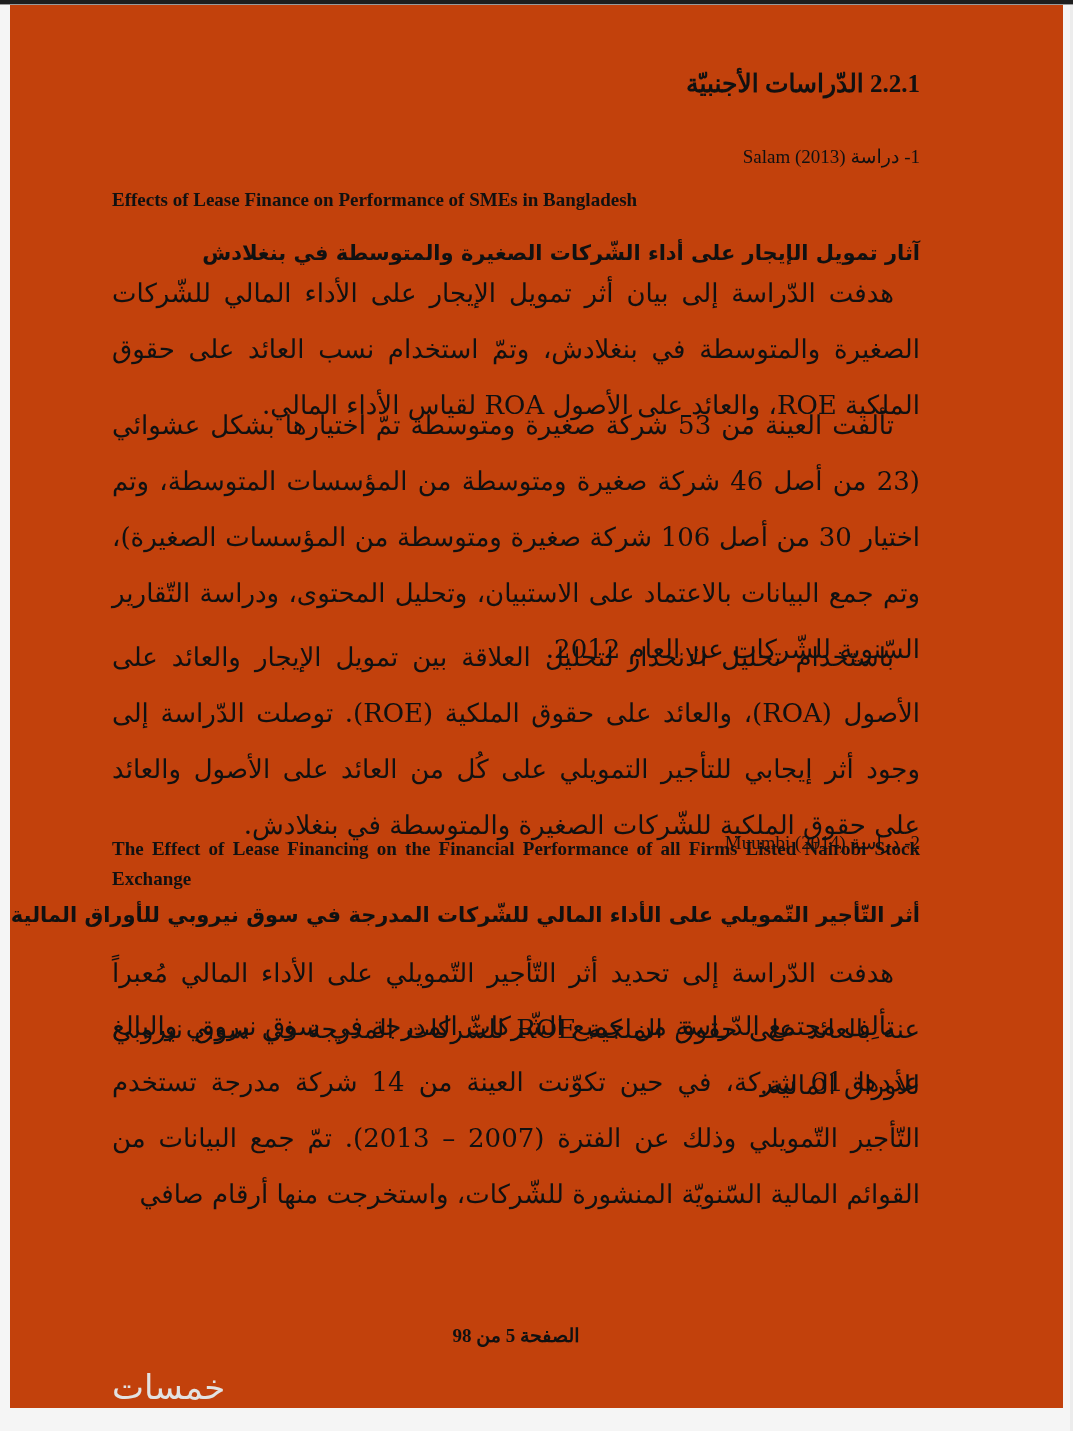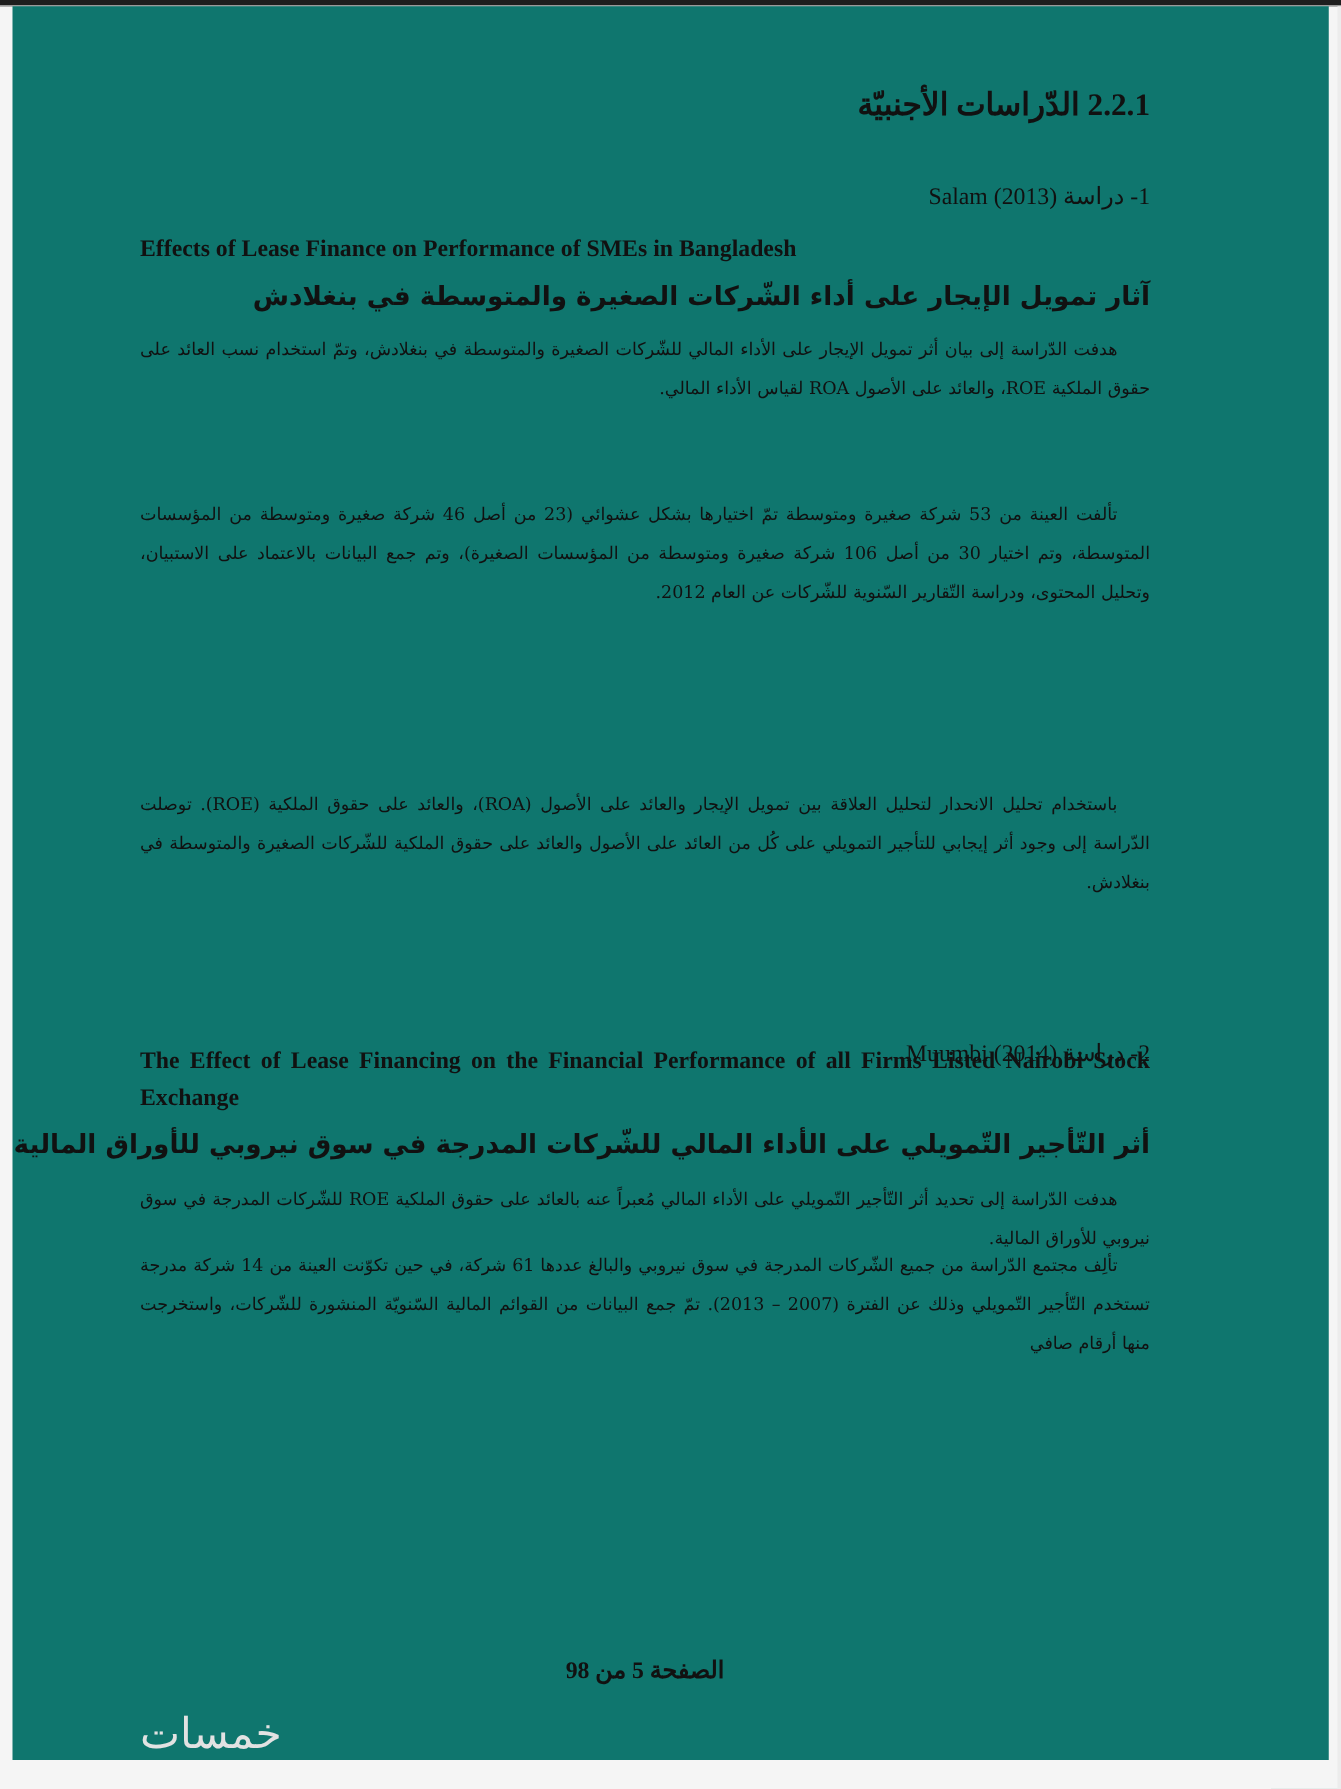--- a/index.html
+++ b/index.html
@@ -17,21 +17,21 @@
       position: absolute;
       left: 0; top: 0;
       width: 1073px; height: 4px;
       background: #1e1e1e;
       border-bottom: 1px solid #9a9a9a;
     }
     .sheet {
       position: absolute;
       left: 10px; top: 5px;
       width: 1053px; height: 1403px;
-      background: #0f766e;
+      background: #c2410c;
     }
     .right-edge {
       position: absolute;
       right: 0; top: 5px;
       width: 3px; height: 1426px;
       background: #ececec;
     }
     .content {
       position: absolute;
       left: 102px;
@@ -73,22 +73,22 @@
       font-size: 21px;
       font-weight: bold;
       font-family: "DejaVu Sans", sans-serif;
       letter-spacing: -0.3px;
       white-space: nowrap;
     }
     .para {
       position: absolute;
       right: 0;
       width: 808px;
-      font-size: 14px;
-      line-height: 31px;
+      font-size: 26px;
+      line-height: 56px;
       text-align: justify;
       text-align-last: right;
       font-family: "DejaVu Serif", serif;
     }
     .para .indent { display: inline-block; width: 26px; }
     .page-number {
       position: absolute;
       left: 0;
       width: 808px;
       top: 1319px;
@@ -114,21 +114,21 @@
 <div class="top-bar"></div>
 <div class="right-edge"></div>
 
 <div class="sheet">
   <div class="content">
 
     <div class="section-title rtl">2.2.1 الدّراسات الأجنبيّة</div>
 
     <div class="study-head rtl" style="top:140px;">1- دراسة Salam (2013)</div>
     <div class="en-title ltr" style="top:180px;">Effects of Lease Finance on Performance of SMEs in Bangladesh</div>
-    <div class="ar-title rtl" style="top:220px;">آثار تمويل الإيجار على أداء الشّركات الصغيرة والمتوسطة في بنغلادش</div>
+    <div class="ar-title rtl" style="top:236px;">آثار تمويل الإيجار على أداء الشّركات الصغيرة والمتوسطة في بنغلادش</div>
 
     <div class="para rtl" style="top:260px;"><span class="indent"></span><span>هدفت الدّراسة إلى بيان أثر تمويل الإيجار على الأداء المالي للشّركات الصغيرة والمتوسطة في بنغلادش، وتمّ استخدام نسب العائد على حقوق الملكية ROE، والعائد على الأصول ROA لقياس الأداء المالي.</span></div>
     <div class="para rtl" style="top:392px;"><span class="indent"></span><span>تألفت العينة من 53 شركة صغيرة ومتوسطة تمّ اختيارها بشكل عشوائي (23 من أصل 46 شركة صغيرة ومتوسطة من المؤسسات المتوسطة، وتم اختيار 30 من أصل 106 شركة صغيرة ومتوسطة من المؤسسات الصغيرة)، وتم جمع البيانات بالاعتماد على الاستبيان، وتحليل المحتوى، ودراسة التّقارير السّنوية للشّركات عن العام 2012.</span></div>
     <div class="para rtl" style="top:624px;"><span class="indent"></span><span>باستخدام تحليل الانحدار لتحليل العلاقة بين تمويل الإيجار والعائد على الأصول (ROA)، والعائد على حقوق الملكية (ROE). توصلت الدّراسة إلى وجود أثر إيجابي للتأجير التمويلي على كُل من العائد على الأصول والعائد على حقوق الملكية للشّركات الصغيرة والمتوسطة في بنغلادش.</span></div>
 
     <div class="study-head rtl" style="top:826px;">2- دراسة Muumbi (2014)</div>
     <div class="en-title ltr" style="top:829px;">The Effect of Lease Financing on the Financial Performance of all Firms Listed Nairobi Stock Exchange</div>
     <div class="ar-title rtl" style="top:898px;">أثر التّأجير التّمويلي على الأداء المالي للشّركات المدرجة في سوق نيروبي للأوراق المالية</div>
 
     <div class="para rtl" style="top:940px;margin-left:28px;"><span class="indent"></span><span>هدفت الدّراسة إلى تحديد أثر التّأجير التّمويلي على الأداء المالي مُعبراً عنه بالعائد على حقوق الملكية ROE للشّركات المدرجة في سوق نيروبي للأوراق المالية.</span></div>

